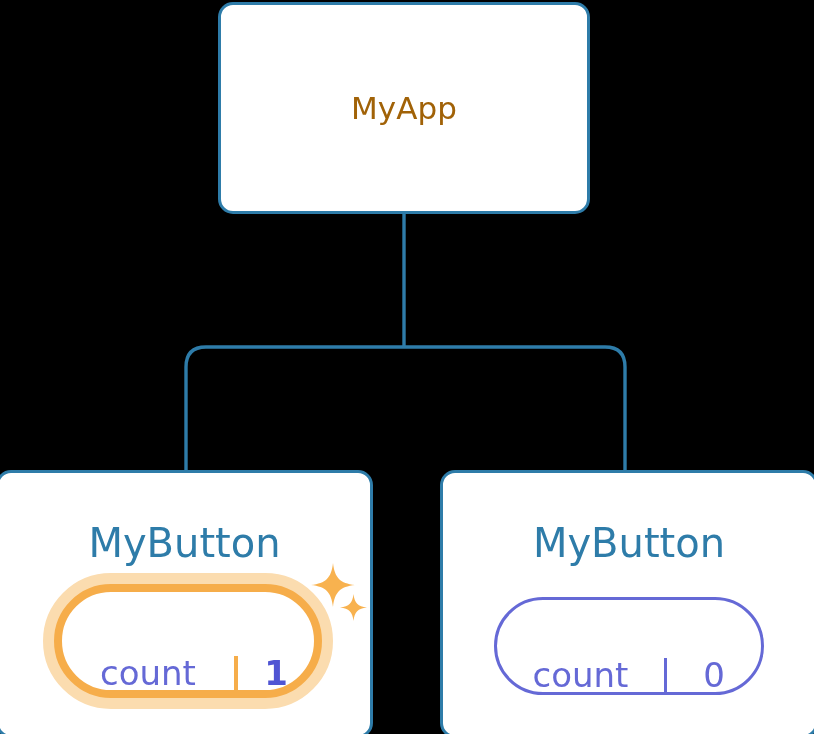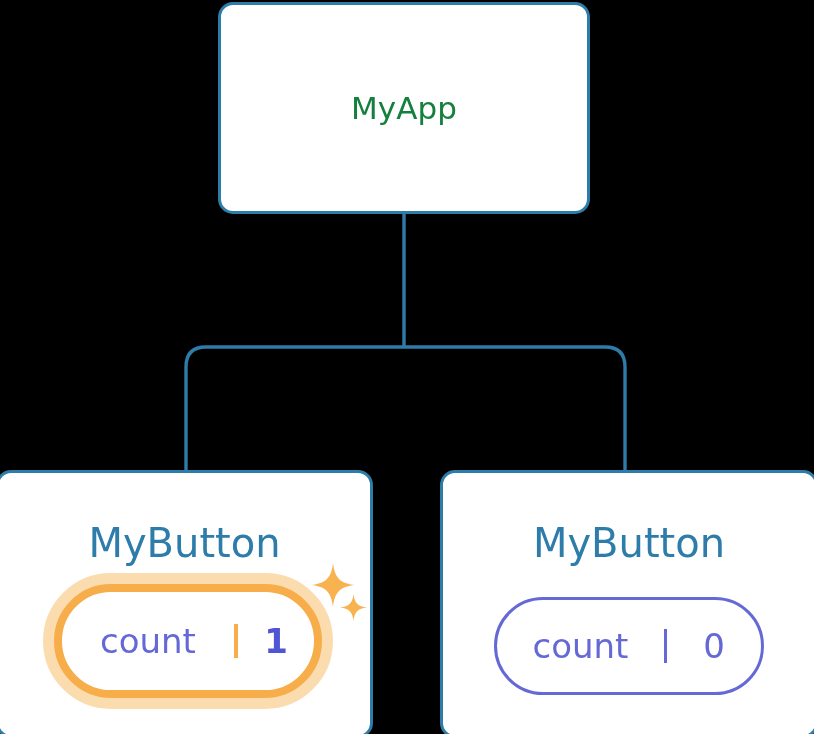--- a/index.html
+++ b/index.html
@@ -62,21 +62,21 @@
 
   #node-child-right {
     left: 440px;
     top: 470px;
     width: 378px;
     height: 268px;
     border-radius: 15px;
   }
 
   .node-title {
-    color: #15803d;
+    color: #a16207;
     font-size: 31px;
     font-weight: 400;
     letter-spacing: 0.1px;
     line-height: 1;
     white-space: nowrap;
   }
 
   .child-inner {
     position: absolute;
     left: 0;
@@ -126,21 +126,21 @@
     border: 12px solid #FBDCAF;
     box-sizing: border-box;
   }
 
   .pill {
     position: absolute;
     border-radius: 999px;
     background: #FFFFFF;
     box-sizing: border-box;
     display: flex;
-    align-items: center;
+    align-items: flex-end;
   }
 
   #pill-left {
     left: 11px;
     top: 11px;
     width: 268px;
     height: 114px;
     border: 8px solid #F6AD4A;
   }
 

